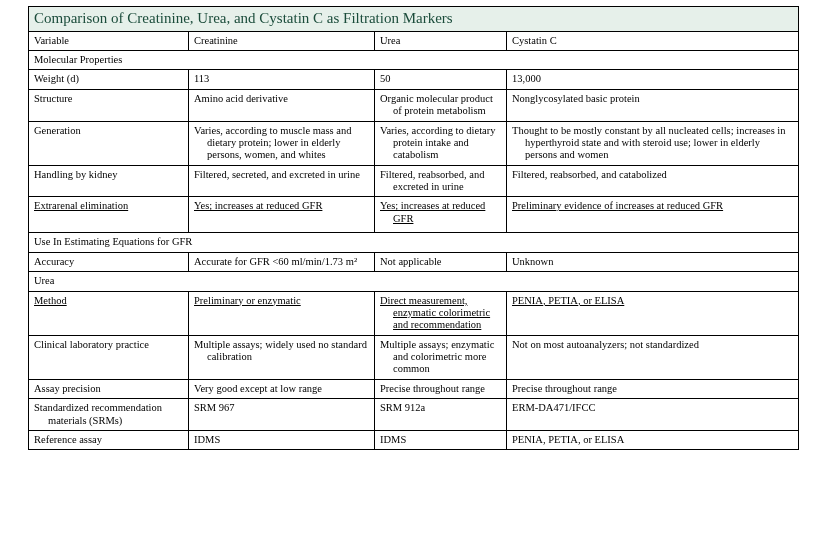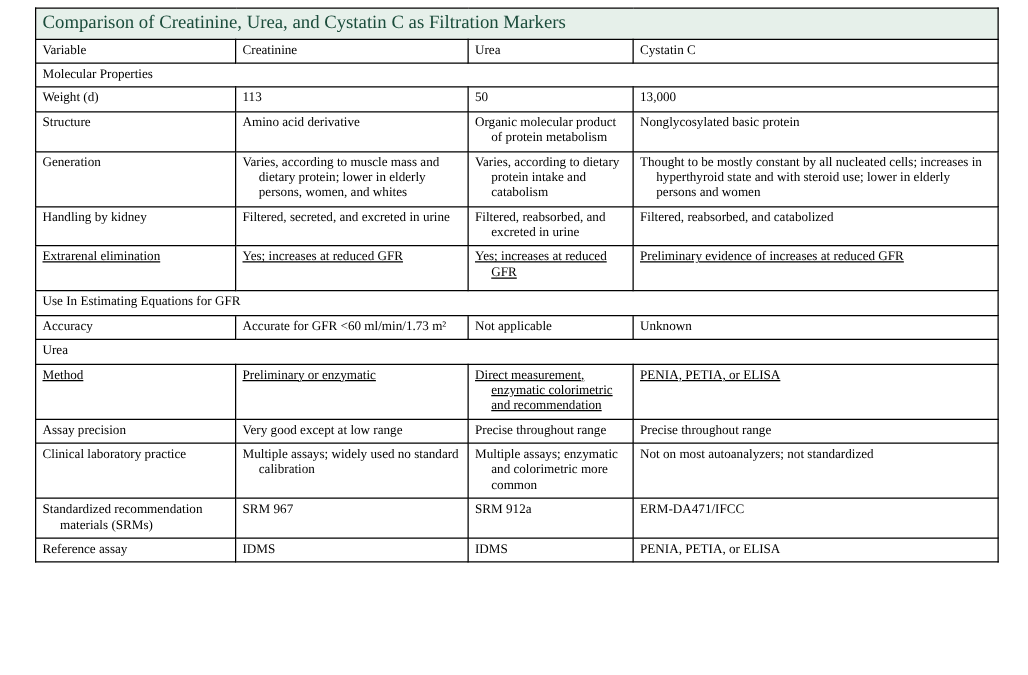--- a/index.html
+++ b/index.html
@@ -172,42 +172,42 @@
           </td>
         <td>Preliminary or enzymatic</td>
         <td>
             <span class="wrapind">Direct measurement, enzymatic colorimetric and recommendation</span>
           </td>
         <td>PENIA, PETIA, or ELISA</td>
       </tr>
 
       <tr>
         <td>
+            <span class="hang">Clinical laboratory practice</span>
+          </td>
+        <td>
+            <span class="wrapind">Multiple assays; widely used no standard calibration</span>
+          </td>
+        <td>
+            <span class="wrapind">Multiple assays; enzymatic and colorimetric more common</span>
+          </td>
+        <td>Not on most autoanalyzers; not standardized</td>
+      </tr>
+
+      <tr>
+        <td>
             <span class="hang">Assay precision</span>
           </td>
         <td>Very good except at low range</td>
         <td>Precise throughout range</td>
         <td>Precise throughout range</td>
       </tr>
 
       <tr>
         <td>
-            <span class="hang">Clinical laboratory practice</span>
-          </td>
-        <td>
-            <span class="wrapind">Multiple assays; widely used no standard calibration</span>
-          </td>
-        <td>
-            <span class="wrapind">Multiple assays; enzymatic and colorimetric more common</span>
-          </td>
-        <td>Not on most autoanalyzers; not standardized</td>
-      </tr>
-
-      <tr>
-        <td>
             <span class="hang">Standardized recommendation materials (SRMs)</span>
           </td>
         <td>SRM 967</td>
         <td>SRM 912a</td>
         <td>ERM-DA471/IFCC</td>
       </tr>
 
       <tr>
         <td>
             <span class="hang">Reference assay</span>

